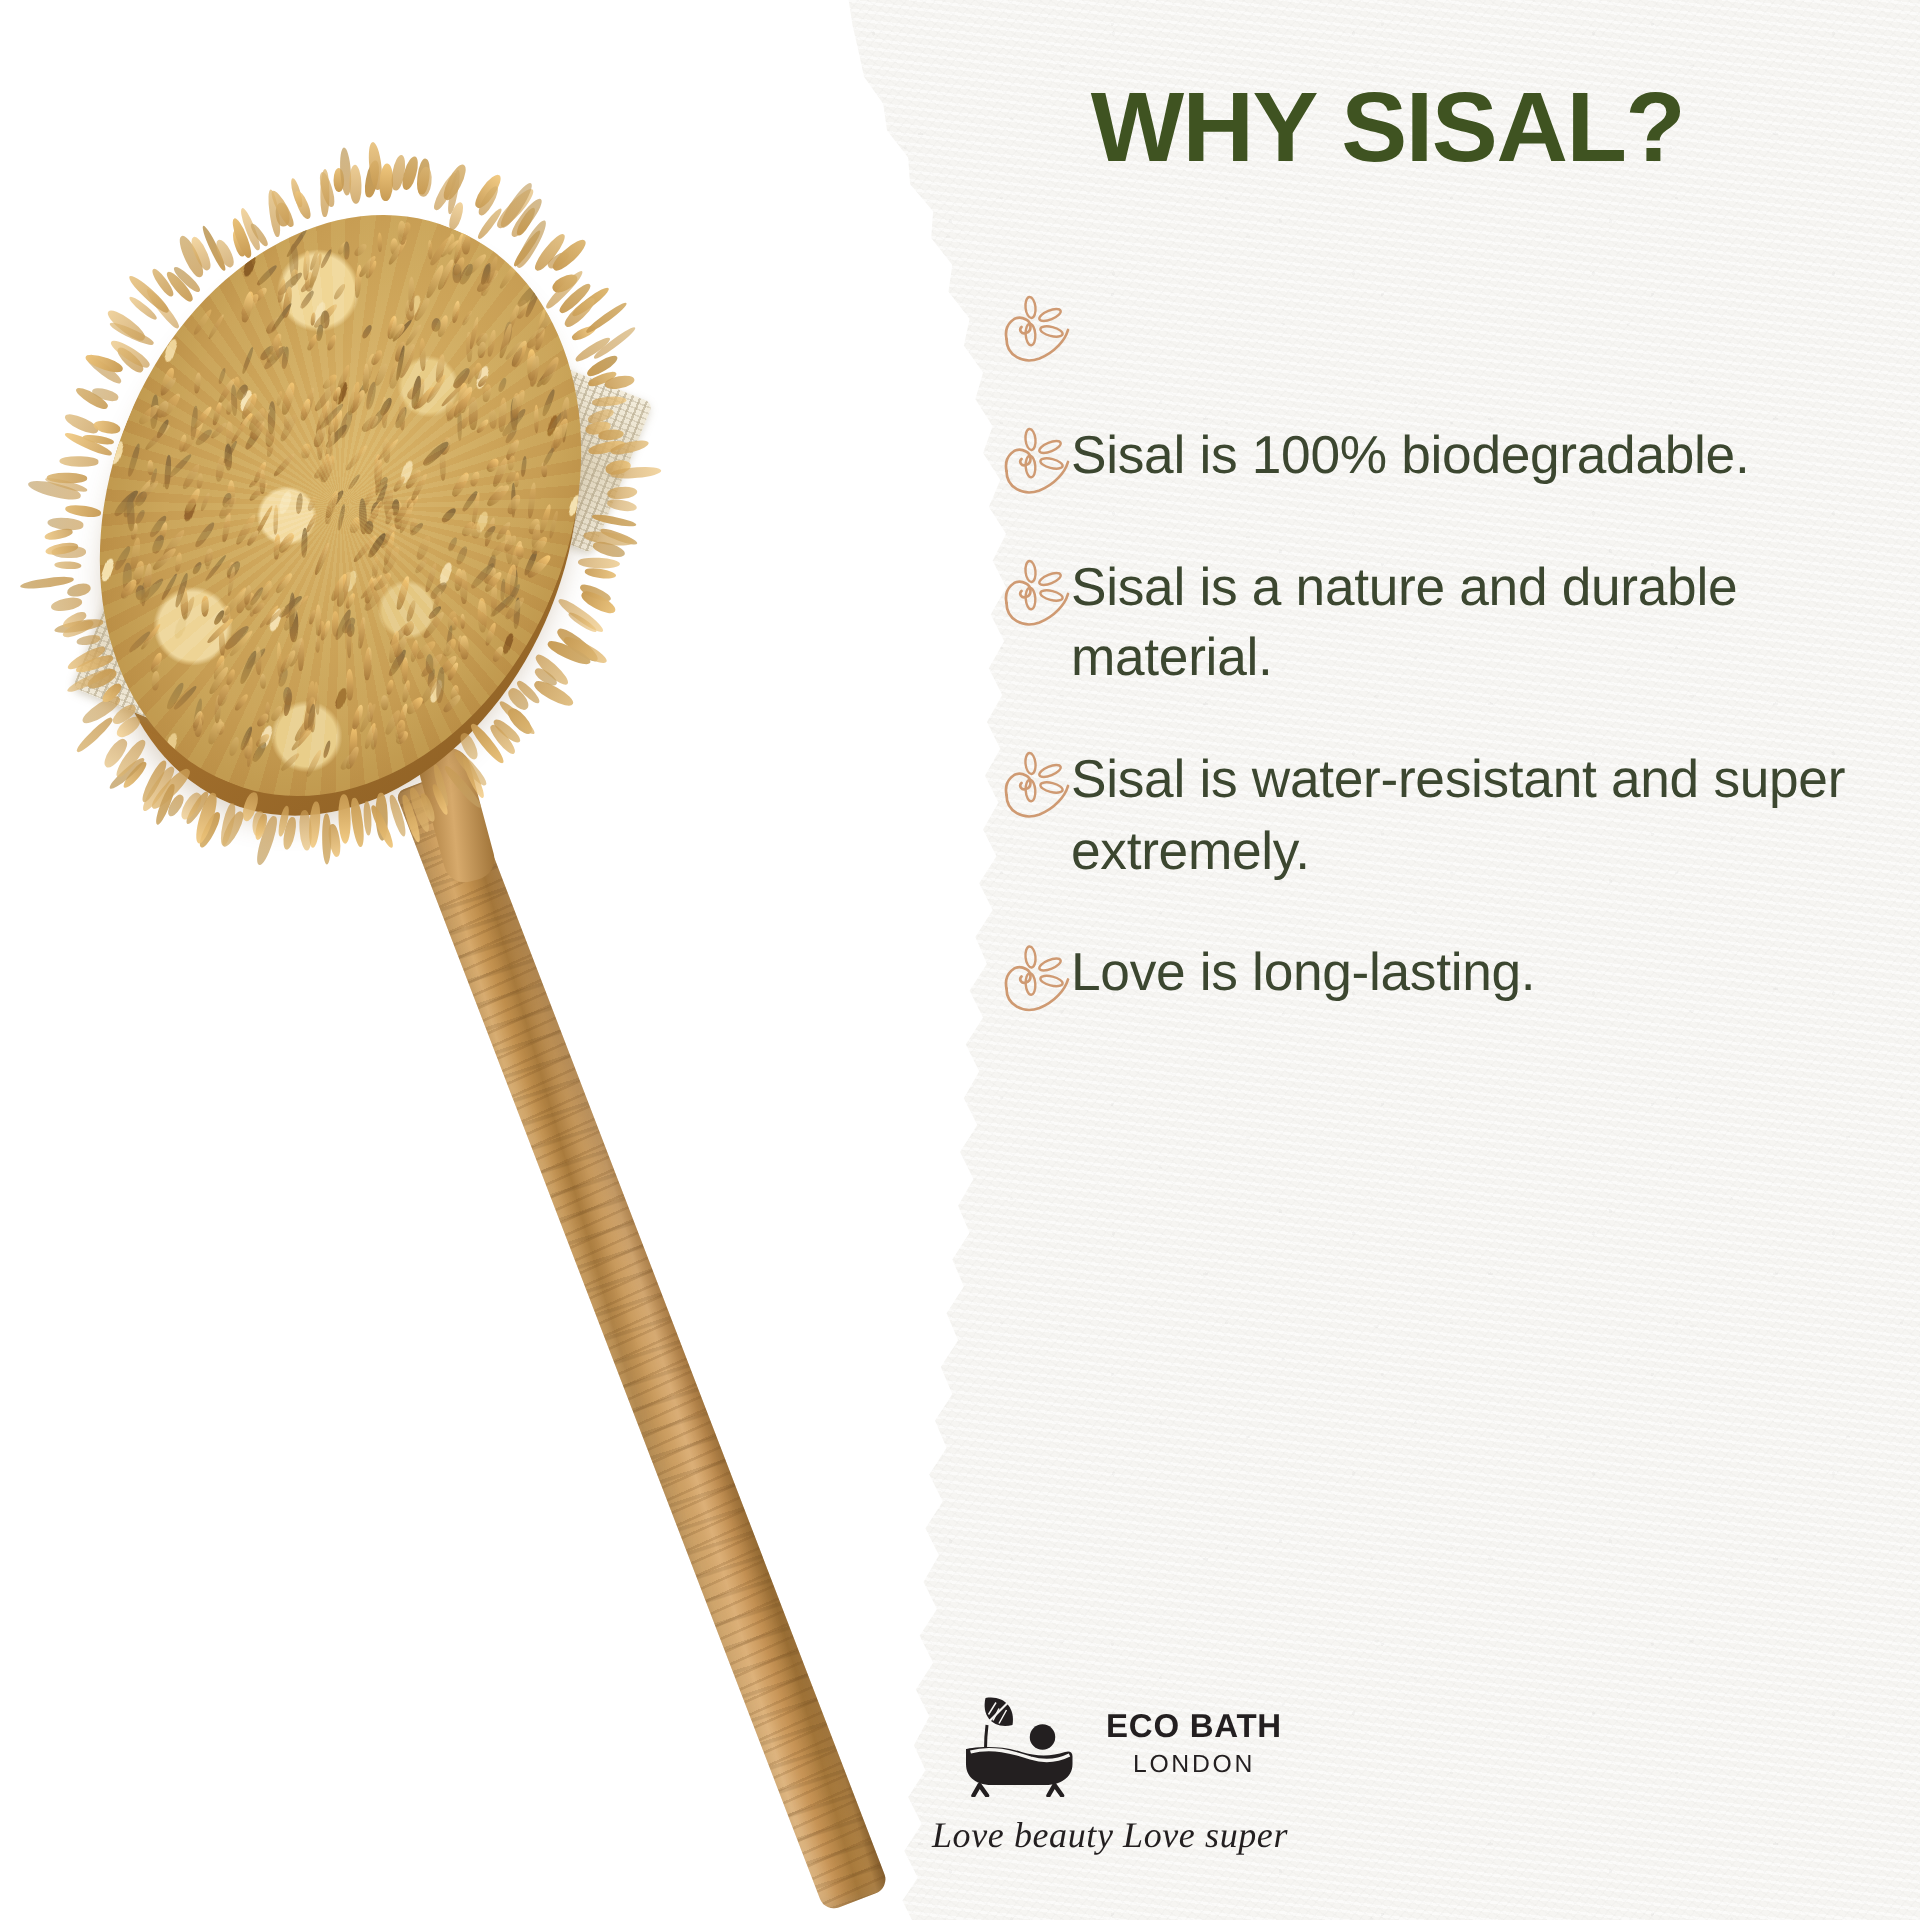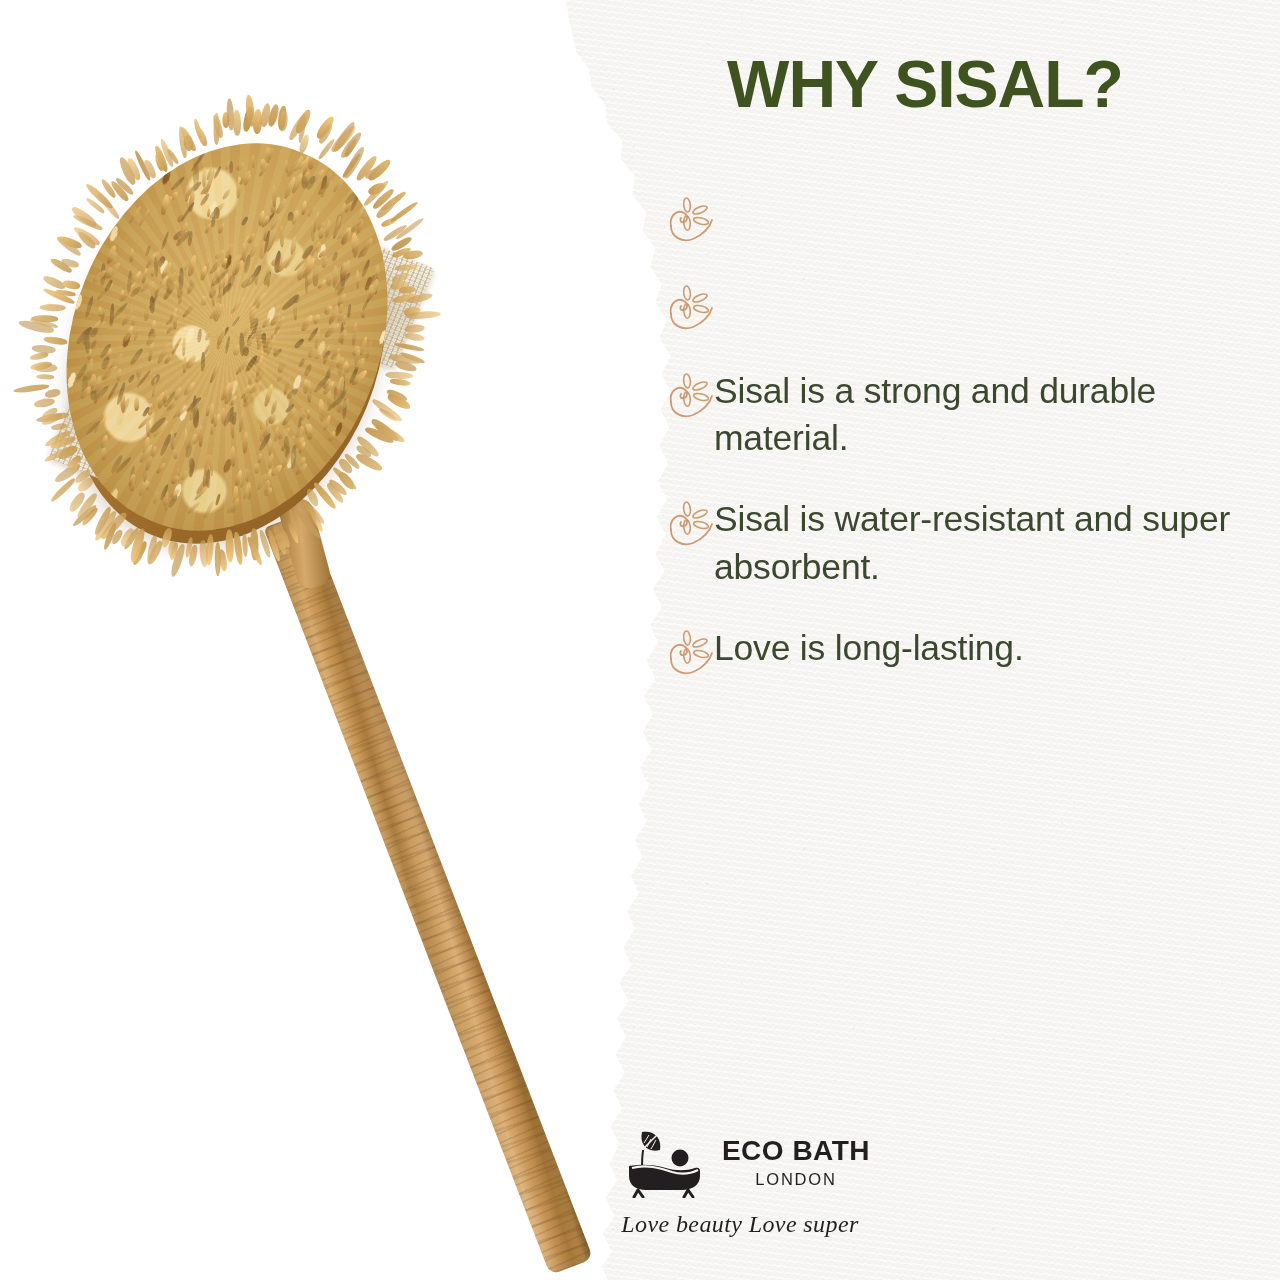--- a/index.html
+++ b/index.html
@@ -334,21 +334,21 @@
   .logo-row {
     display: flex;
     align-items: center;
     gap: 14px;
     margin-left: 210px;
   }
   .logo-mark { width: 88px; height: 70px; }
   .logo-mark svg { display:block; width:88px; height:70px; }
   .logo-words { display:flex; flex-direction: column; align-items: center; }
   .logo-name {
-    font-size: 28px;
+    font-size: 22px;
     font-weight: 700;
     letter-spacing: .5px;
     color: #231f20;
     line-height: 1;
     font-family: "Liberation Sans", "DejaVu Sans", sans-serif;
   }
   .logo-sub {
     font-size: 16.5px;
     font-weight: 400;
     letter-spacing: 1.8px;
@@ -1103,49 +1103,50 @@
         <span class="bullet-icon">
           <svg viewBox="0 0 52 50" fill="none" xmlns="http://www.w3.org/2000/svg">
             <path d="M5 30 C3 20, 11 13, 18 17 C22 19, 22 25, 18 26 C15 27, 13 24, 15 22" stroke="#cf9a72" stroke-width="1.8" stroke-linecap="round"></path>
             <path d="M5 30 C5 41, 16 47, 27 43 C37 39, 44 31, 46 24" stroke="#cf9a72" stroke-width="1.8" stroke-linecap="round"></path>
             <ellipse cx="21" cy="9" rx="3.3" ry="7" transform="rotate(-6 21 9)" stroke="#cf9a72" stroke-width="1.6"></ellipse>
             <ellipse cx="21" cy="27" rx="3.2" ry="7.2" transform="rotate(-4 21 27)" stroke="#cf9a72" stroke-width="1.6"></ellipse>
             <ellipse cx="34" cy="14" rx="7.6" ry="3" transform="rotate(-22 34 14)" stroke="#cf9a72" stroke-width="1.6"></ellipse>
             <ellipse cx="35" cy="25" rx="7.6" ry="3" transform="rotate(14 35 25)" stroke="#cf9a72" stroke-width="1.6"></ellipse>
           </svg>
         </span>
+        <span class="bullet-text">Sisal is 100% biodegradable.</span>
       </li>
 
 
       <li class="bullet">
         <span class="bullet-icon">
           <svg viewBox="0 0 52 50" fill="none" xmlns="http://www.w3.org/2000/svg">
             <path d="M5 30 C3 20, 11 13, 18 17 C22 19, 22 25, 18 26 C15 27, 13 24, 15 22" stroke="#cf9a72" stroke-width="1.8" stroke-linecap="round"></path>
             <path d="M5 30 C5 41, 16 47, 27 43 C37 39, 44 31, 46 24" stroke="#cf9a72" stroke-width="1.8" stroke-linecap="round"></path>
             <ellipse cx="21" cy="9" rx="3.3" ry="7" transform="rotate(-6 21 9)" stroke="#cf9a72" stroke-width="1.6"></ellipse>
             <ellipse cx="21" cy="27" rx="3.2" ry="7.2" transform="rotate(-4 21 27)" stroke="#cf9a72" stroke-width="1.6"></ellipse>
             <ellipse cx="34" cy="14" rx="7.6" ry="3" transform="rotate(-22 34 14)" stroke="#cf9a72" stroke-width="1.6"></ellipse>
             <ellipse cx="35" cy="25" rx="7.6" ry="3" transform="rotate(14 35 25)" stroke="#cf9a72" stroke-width="1.6"></ellipse>
           </svg>
         </span>
-        <span class="bullet-text">Sisal is a strong and durable material.</span>
+        <span class="bullet-text">Sisal is a nature and durable material.</span>
       </li>
 
       <li class="bullet">
         <span class="bullet-icon">
           <svg viewBox="0 0 52 50" fill="none" xmlns="http://www.w3.org/2000/svg">
             <path d="M5 30 C3 20, 11 13, 18 17 C22 19, 22 25, 18 26 C15 27, 13 24, 15 22" stroke="#cf9a72" stroke-width="1.8" stroke-linecap="round"></path>
             <path d="M5 30 C5 41, 16 47, 27 43 C37 39, 44 31, 46 24" stroke="#cf9a72" stroke-width="1.8" stroke-linecap="round"></path>
             <ellipse cx="21" cy="9" rx="3.3" ry="7" transform="rotate(-6 21 9)" stroke="#cf9a72" stroke-width="1.6"></ellipse>
             <ellipse cx="21" cy="27" rx="3.2" ry="7.2" transform="rotate(-4 21 27)" stroke="#cf9a72" stroke-width="1.6"></ellipse>
             <ellipse cx="34" cy="14" rx="7.6" ry="3" transform="rotate(-22 34 14)" stroke="#cf9a72" stroke-width="1.6"></ellipse>
             <ellipse cx="35" cy="25" rx="7.6" ry="3" transform="rotate(14 35 25)" stroke="#cf9a72" stroke-width="1.6"></ellipse>
           </svg>
         </span>
-        <span class="bullet-text">Sisal is water-resistant and super absorbent.</span>
+        <span class="bullet-text">Sisal is water-resistant and super extremely.</span>
       </li>
 
       <li class="bullet">
         <span class="bullet-icon">
           <svg viewBox="0 0 52 50" fill="none" xmlns="http://www.w3.org/2000/svg">
             <path d="M5 30 C3 20, 11 13, 18 17 C22 19, 22 25, 18 26 C15 27, 13 24, 15 22" stroke="#cf9a72" stroke-width="1.8" stroke-linecap="round"></path>
             <path d="M5 30 C5 41, 16 47, 27 43 C37 39, 44 31, 46 24" stroke="#cf9a72" stroke-width="1.8" stroke-linecap="round"></path>
             <ellipse cx="21" cy="9" rx="3.3" ry="7" transform="rotate(-6 21 9)" stroke="#cf9a72" stroke-width="1.6"></ellipse>
             <ellipse cx="21" cy="27" rx="3.2" ry="7.2" transform="rotate(-4 21 27)" stroke="#cf9a72" stroke-width="1.6"></ellipse>
             <ellipse cx="34" cy="14" rx="7.6" ry="3" transform="rotate(-22 34 14)" stroke="#cf9a72" stroke-width="1.6"></ellipse>

